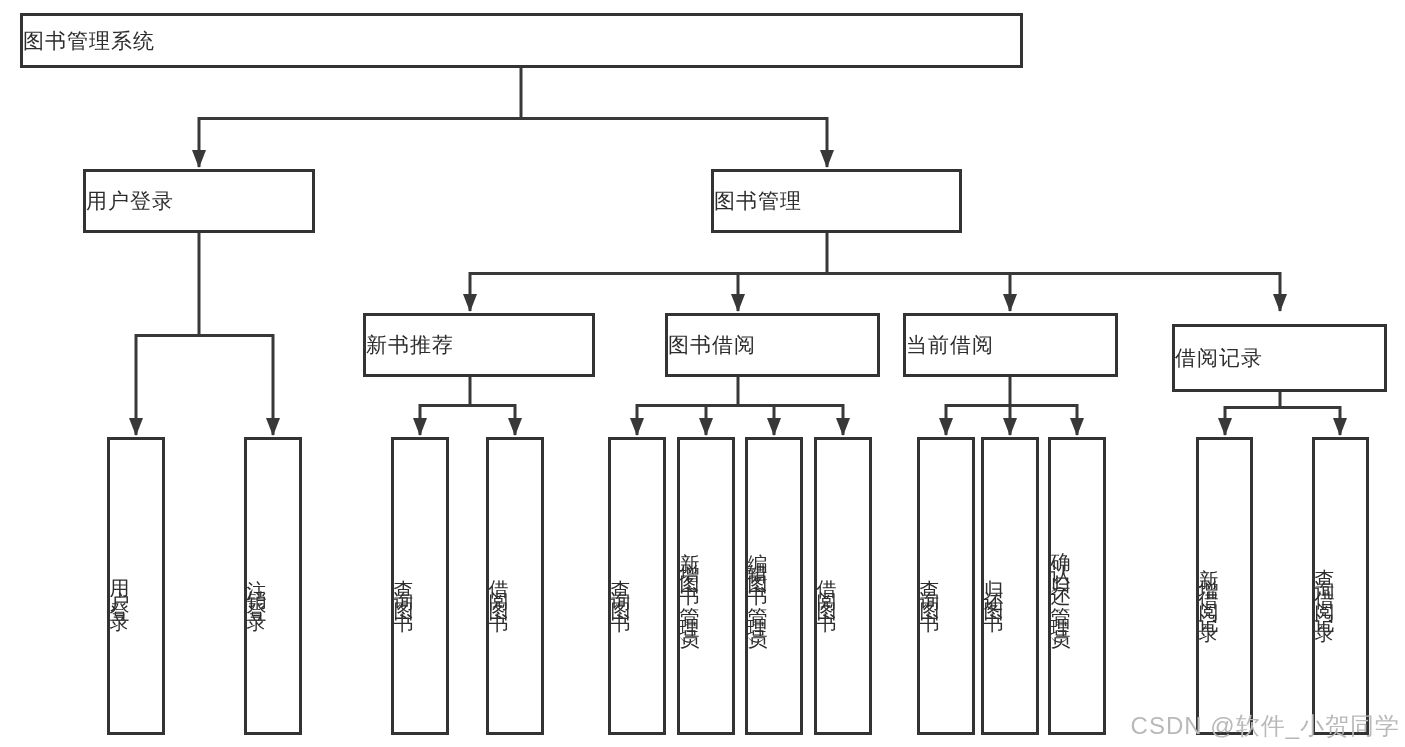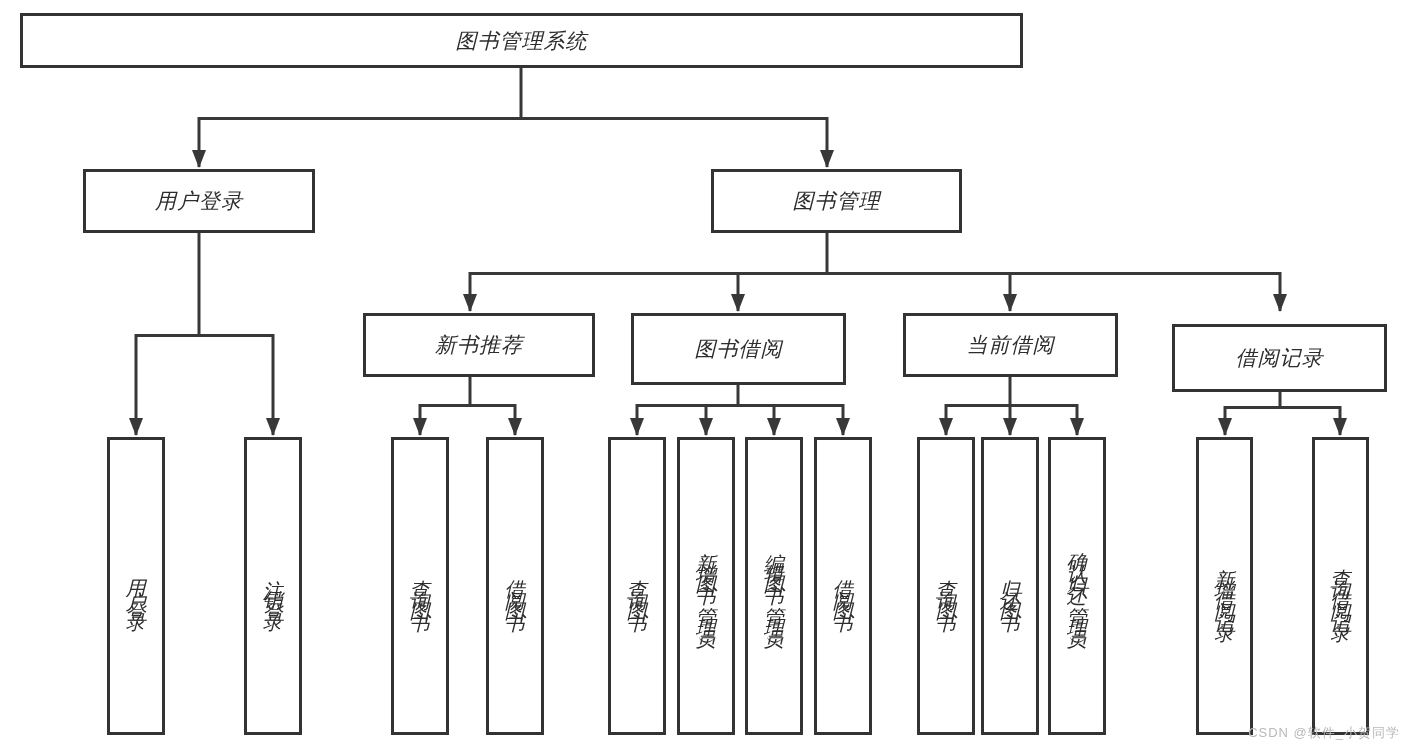--- a/index.html
+++ b/index.html
@@ -12,39 +12,38 @@
     position: absolute; left: 0; top: 0;
     width: 1405px; height: 747px;
     background: #ffffff; overflow: hidden;
   }
   #wires { position: absolute; left: 0; top: 0; z-index: 1; }
   .node {
     position: absolute;
     box-sizing: border-box;
     background: #ffffff;
     border: 3px solid #333333;
-    display: flex; align-items: center; justify-content: center;
+    display: flex; align-items: center; justify-content: flex-start;
     z-index: 2;
     color: #2d2d2d;
-    font-style: italic;
   }
   .hlabel { font-size: 21px; letter-spacing: 1px; white-space: nowrap; }
   .vnode { width: 58px; height: 298px; top: 437px; }
   .vtext {
     writing-mode: vertical-rl;
     text-orientation: mixed;
     font-size: 20px;
     letter-spacing: 11px;
     line-height: 1;
     color: #2d2d2d;
   }
   .watermark {
     position: absolute;
     right: 5px; bottom: 5px;
-    font-size: 13px;
+    font-size: 24px;
     color: #b9b9b9;
     letter-spacing: 1px;
     z-index: 5;
     white-space: nowrap;
   }
 </style>
 </head>
 <body>
 
 <div id="canvas">
@@ -106,21 +105,21 @@
   <div class="node" style="left:83px; top:169px; width:232px; height:64px;">
     <span class="hlabel">用户登录</span>
   </div>
   <div class="node" style="left:711px; top:169px; width:251px; height:64px;">
     <span class="hlabel">图书管理</span>
   </div>
 
   <div class="node" style="left:363px; top:313px; width:232px; height:64px;">
     <span class="hlabel">新书推荐</span>
   </div>
-  <div class="node" style="left:631px; top:313px; width:215px; height:72px;">
+  <div class="node" style="left:665px; top:313px; width:215px; height:64px;">
     <span class="hlabel">图书借阅</span>
   </div>
   <div class="node" style="left:903px; top:313px; width:215px; height:64px;">
     <span class="hlabel">当前借阅</span>
   </div>
   <div class="node" style="left:1172px; top:324px; width:215px; height:68px;">
     <span class="hlabel">借阅记录</span>
   </div>
 
   <div class="node vnode" style="left:107px;">

